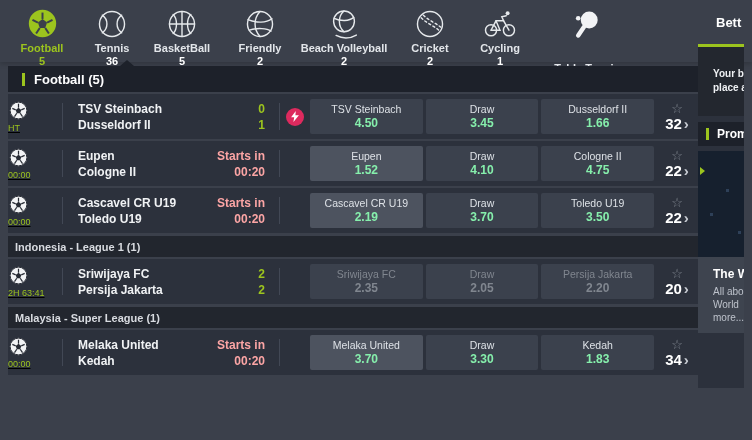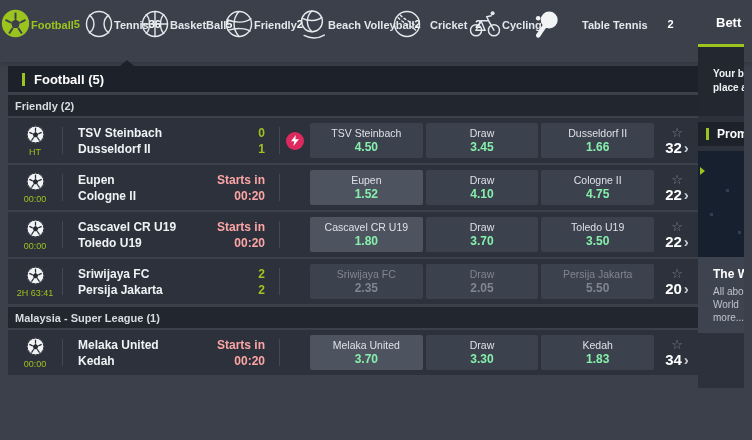--- a/index.html
+++ b/index.html
@@ -7,21 +7,21 @@
   body {
     background:#3b404b;
     font-family:"Liberation Sans", sans-serif;
     position:relative;
   }
   
   .topnav {
     height:62px; display:flex; align-items:flex-start; padding-top:7px;
     box-shadow:0 2px 5px rgba(0,0,0,.18);
   }
-  .nav-item { display:flex; flex-direction:row; align-items:center; cursor:pointer; padding-top:1px; }
+  .nav-item { display:flex; flex-direction:column; align-items:center; cursor:pointer; padding-top:1px; }
   .nav-item .ico { height:31px; display:flex; align-items:center; justify-content:center; }
   .nav-item .lbl { font-size:11px; color:#e3e6ea; margin-top:3px; font-weight:600; white-space:nowrap; }
   .nav-item .cnt { font-size:11px; color:#ffffff; font-weight:bold; margin-top:1px; }
   .nav-item.active .lbl, .nav-item.active .cnt { color:#9cc41e; }
   
   .panel { position:absolute; left:8px; top:66px; width:692px; }
   .title-bar {
     height:26px; background:#1d212a; display:flex; align-items:center;
     padding-left:14px; position:relative;
   }
@@ -32,21 +32,21 @@
     border-left:7px solid transparent; border-right:7px solid transparent;
     border-bottom:6px solid #1d212a;
   }
   .group-header {
     height:21px; background:#22262e; margin-top:3px; display:flex; align-items:center;
     padding-left:7px; font-size:11px; font-weight:bold; color:#d8dbe0; cursor:pointer;
   }
   .match-row {
     height:45px; background:#2c313c; margin-top:2px; display:flex; align-items:center; cursor:pointer;
   }
-  .col-icon { width:54px; display:flex; flex-direction:column; align-items:center; justify-content:center; }
+  .col-icon { width:54px; display:flex; flex-direction:column; align-items:flex-start; justify-content:center;text-decoration:underline; }
   .col-icon .ball { height:21px; }
   .col-icon .status { font-size:9px; color:#9cc41e; margin-top:2px; white-space:nowrap; }
   .vdiv { width:1px; height:27px; background:#424855; }
   .col-teams { width:144px; padding-left:15px; }
   .col-teams .team { font-size:12px; font-weight:600; color:#f0f2f4; line-height:16px; white-space:nowrap; }
   .col-center { width:58px; text-align:right; }
   .col-center .line { font-size:12px; font-weight:bold; color:#fca5a5; line-height:16px; }
   .col-center .line.score { color:#9cc41e; }
   .spacer { width:14px; }
   .col-live { width:30px; display:flex; align-items:center; justify-content:center; }
@@ -160,21 +160,21 @@
             <circle cx="18" cy="14" r="11.8"></circle>
             <path d="M18 2.2 C11 8,11 20,18 25.8"></path>
             <path d="M6.8 10.5 C14 14,24 14,29 9.5"></path>
             <path d="M9 30 C16 33.5,25 33.5,32 29.5"></path>
           </g>
         </svg>
       </span>
       <div class="lbl">Beach Volleyball</div>
       <div class="cnt">2</div>
     </div>
-    <div class="nav-item" style="width: 76px; gap: 8px;">
+    <div class="nav-item" style="width: 76px;">
       <span class="ico">
         <svg width="30" height="30" viewBox="0 0 34 34">
           <g stroke="#e6e9ec" stroke-width="1.6" fill="none" stroke-linecap="round">
             <circle cx="17" cy="17" r="14.2"></circle>
             <path d="M7 10 C13 16,21 19,27 24" stroke-dasharray="2.4 3"></path>
             <path d="M9.5 7 C15.5 13,23.5 16,29 20.5" stroke-dasharray="2.4 3"></path>
           </g>
         </svg>
       </span>
       <div class="lbl">Cricket</div>
@@ -209,21 +209,20 @@
     </div>
   </nav>
 
 <main class="panel">
   <div class="title-bar">
     <span class="notch"></span>
     <span class="bar"></span>
     <span class="t">Football (5)</span>
   </div>
   <div>
-      <div class="group-header">Friendly (2)</div>
       <div class="match-row">
         <div class="col-icon">
           <span class="ball"><svg width="21" height="21" viewBox="0 0 34 34">
               <circle cx="17" cy="17" r="14" fill="#f2f3f5"></circle>
               <polygon points="17,12.5 21.5,16 19.8,21.5 14.2,21.5 12.5,16" fill="#262a33"></polygon>
               <g stroke="#262a33" stroke-width="2">
                 <line x1="17" y1="12.5" x2="17" y2="6"></line>
                 <line x1="21.5" y1="16" x2="27" y2="13.5"></line>
                 <line x1="19.8" y1="21.5" x2="23.5" y2="27"></line>
                 <line x1="14.2" y1="21.5" x2="10.5" y2="27"></line>
@@ -341,36 +340,37 @@
         <div class="col-center">
           <div class="line">Starts in</div>
           <div class="line">00:20</div>
         </div>
         <div class="spacer"></div>
         <div class="vdiv"></div>
         <div class="col-live"></div>
         <div class="col-odds">
           <div class="odd hl">
             <div class="nm">Cascavel CR U19</div>
-            <div class="vl">1.80</div>
+            <div class="vl">2.19</div>
           </div>
           <div class="odd">
             <div class="nm">Draw</div>
             <div class="vl">3.70</div>
           </div>
           <div class="odd">
             <div class="nm">Toledo U19</div>
             <div class="vl">3.50</div>
           </div>
         </div>
         <div class="markets">
           <div class="star">☆</div>
           <div class="mk"><span>22</span><span class="chev">›</span></div>
         </div>
       </div>
+      <div class="group-header">Indonesia - League 1 (1)</div>
       <div class="match-row row-dimmed">
         <div class="col-icon">
           <span class="ball"><svg width="21" height="21" viewBox="0 0 34 34">
               <circle cx="17" cy="17" r="14" fill="#f2f3f5"></circle>
               <polygon points="17,12.5 21.5,16 19.8,21.5 14.2,21.5 12.5,16" fill="#262a33"></polygon>
               <g stroke="#262a33" stroke-width="2">
                 <line x1="17" y1="12.5" x2="17" y2="6"></line>
                 <line x1="21.5" y1="16" x2="27" y2="13.5"></line>
                 <line x1="19.8" y1="21.5" x2="23.5" y2="27"></line>
                 <line x1="14.2" y1="21.5" x2="10.5" y2="27"></line>
@@ -396,21 +396,21 @@
           <div class="odd">
             <div class="nm">Sriwijaya FC</div>
             <div class="vl">2.35</div>
           </div>
           <div class="odd">
             <div class="nm">Draw</div>
             <div class="vl">2.05</div>
           </div>
           <div class="odd">
             <div class="nm">Persija Jakarta</div>
-            <div class="vl">5.50</div>
+            <div class="vl">2.20</div>
           </div>
         </div>
         <div class="markets">
           <div class="star">☆</div>
           <div class="mk"><span>20</span><span class="chev">›</span></div>
         </div>
       </div>
       <div class="group-header">Malaysia - Super League (1)</div>
       <div class="match-row">
         <div class="col-icon">

